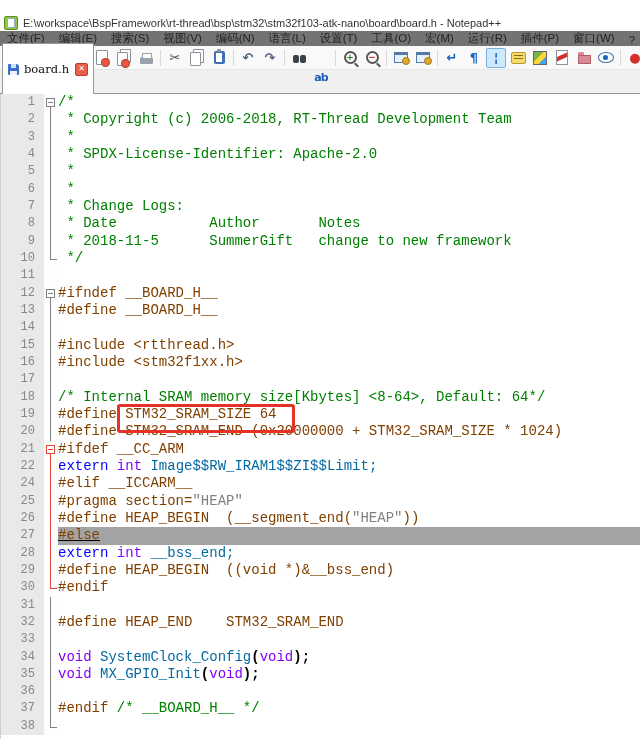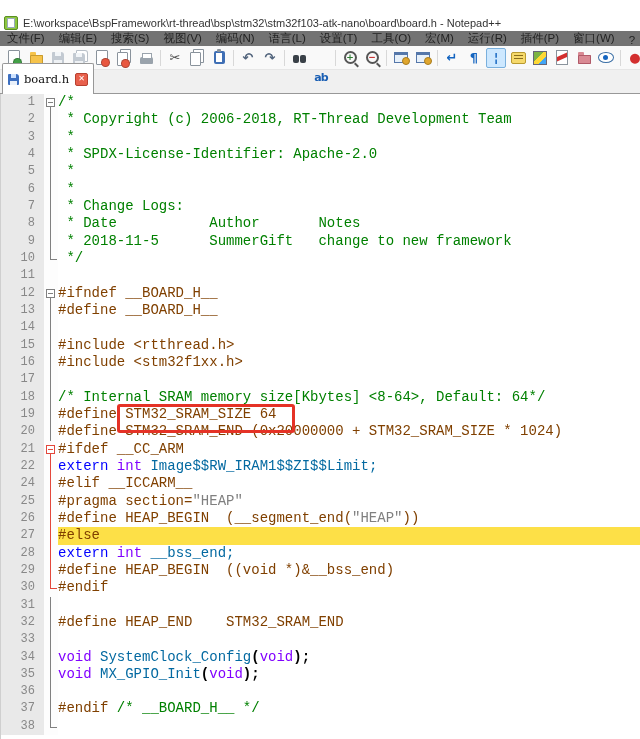--- a/index.html
+++ b/index.html
@@ -50,34 +50,34 @@
   .shp-notebox{width:13px;height:10px;background:#f6d96b;border:1px solid #b99a2f;border-radius:2px;position:relative;}
   .shp-notebox:before{content:"";position:absolute;left:2px;top:2px;width:9px;height:1px;background:#8a6d1c;box-shadow:0 3px 0 #8a6d1c;}
   .shp-map{width:12px;height:12px;border:1px solid #667;background:linear-gradient(135deg,#7cb342 38%,#fdd835 38% 68%,#42a5f5 68%);}
   .shp-ribbonpage{width:10px;height:13px;background:#fff;border:1px solid #8a939c;position:relative;overflow:hidden;}
   .shp-ribbonpage:before{content:"";position:absolute;left:-3px;top:4px;width:16px;height:4px;background:#d32f2f;transform:rotate(-25deg);}
   .shp-eye{width:14px;height:9px;background:#fff;border:1px solid #3a6ea5;border-radius:50%;position:relative;}
   .shp-eye:before{content:"";position:absolute;left:4px;top:2px;width:5px;height:5px;border-radius:50%;background:#1565c0;}
 
   
   #tabbar{height:23px;background:#f0f0f0;border-bottom:1px solid #989898;display:flex;align-items:flex-end;}
-  .tab{height:20px;margin-left:2px;background:#fff;border:1px solid #989898;border-bottom:none;display:flex;align-items:center;padding:5px 5px;position:relative;top:1px;border-radius:2px 2px 0 0;}
+  .tab{height:20px;margin-left:2px;background:#fff;border:1px solid #989898;border-bottom:none;display:flex;align-items:center;padding:15px 5px;position:relative;top:1px;border-radius:2px 2px 0 0;}
   .tab .lbl{font-size:11.5px;color:#111;margin:0 6px 1px 5px;font-family:"DejaVu Serif","Liberation Serif",serif;}
   .tab-floppy{width:11px;height:11px;background:#3d6fc0;border-radius:1px 3px 1px 1px;position:relative;}
   .tab-floppy:before{content:"";position:absolute;left:3px;top:0;width:5px;height:4px;background:#cfe3ff;}
   .tab-floppy:after{content:"";position:absolute;left:2px;bottom:0;width:7px;height:4px;background:#e9f0fa;}
   .tab-close{width:11px;height:11px;background:#e8604c;border:1px solid #b8402f;border-radius:2px;color:#fff;font-size:8px;line-height:9px;text-align:center;font-weight:bold;}
 
   
   #editor{position:relative;height:662px;background:#fff;border-left:1px solid #cfcfcf;overflow:hidden;}
   .row{display:flex;height:17.34px;}
   .num{width:43px;flex:0 0 auto;background:#e9e9e9;color:#888;font-family:"Liberation Mono","DejaVu Sans Mono",monospace;font-size:12px;line-height:17.34px;text-align:right;padding-right:9px;box-sizing:border-box;}
   .fold{width:14px;flex:0 0 auto;position:relative;background:#fdfdfd;}
   pre.code{margin:0;flex:1;font-family:"Liberation Mono","DejaVu Sans Mono",monospace;font-size:14px;line-height:17.34px;white-space:pre;color:#000;}
-  .row.hl pre.code{background:#fde047;}
+  .row.hl pre.code{background:#a3a3a3;text-decoration:underline;}
   
   .f-line:before,.f-rline:before{content:"";position:absolute;left:6px;top:0;bottom:0;width:1px;background:#808080;}
   .f-rline:before{background:#e3483c;}
   .f-end:before,.f-rend:before{content:"";position:absolute;left:6px;top:0;height:9px;width:1px;background:#808080;}
   .f-end:after,.f-rend:after{content:"";position:absolute;left:6px;top:9px;width:7px;height:1px;background:#808080;}
   .f-rend:before,.f-rend:after{background:#e3483c;}
   .f-box i,.f-rbox i{position:absolute;left:2px;top:4px;width:9px;height:9px;box-sizing:border-box;border:1px solid #808080;background:#fff linear-gradient(#808080,#808080) center/5px 1px no-repeat;}
   .f-rbox i{border-color:#e3483c;background:#fff linear-gradient(#e3483c,#e3483c) center/5px 1px no-repeat;}
   .f-box:after,.f-rbox:after{content:"";position:absolute;left:6px;top:13px;bottom:0;width:1px;background:#808080;}
   .f-rbox:after{background:#e3483c;}

